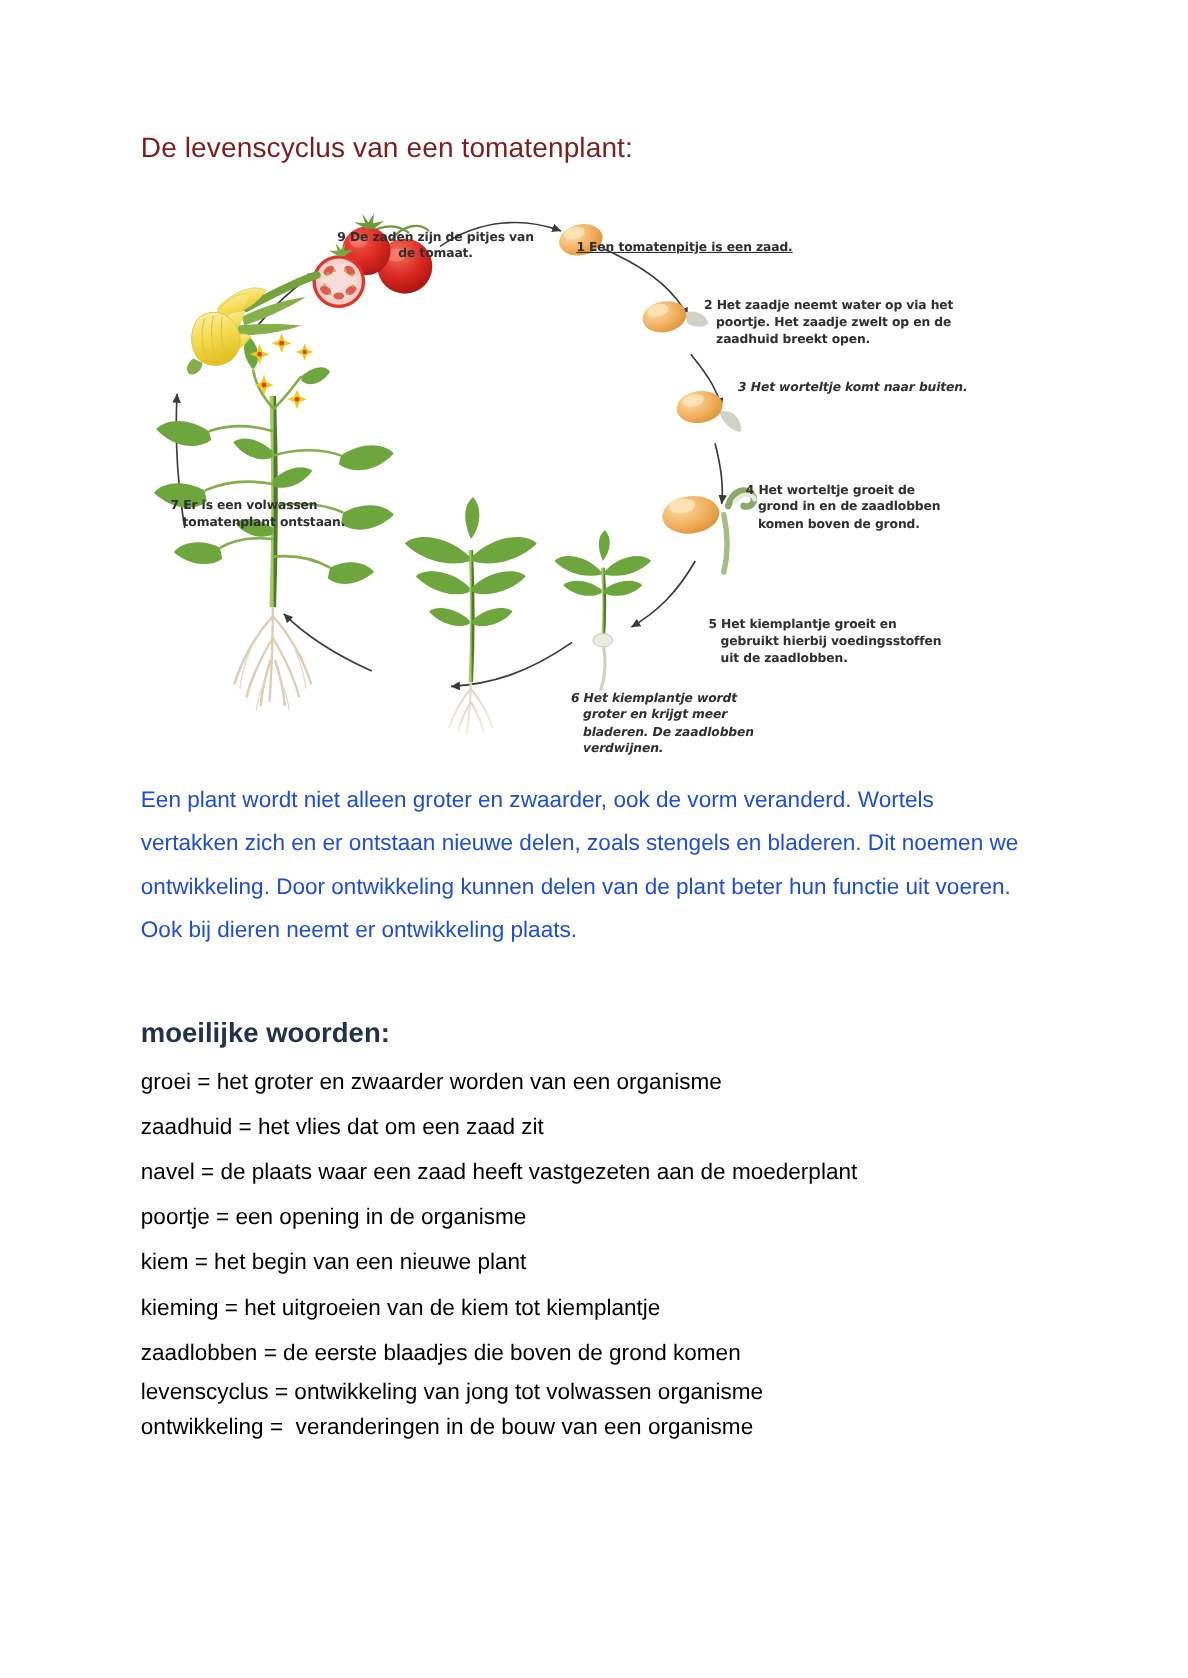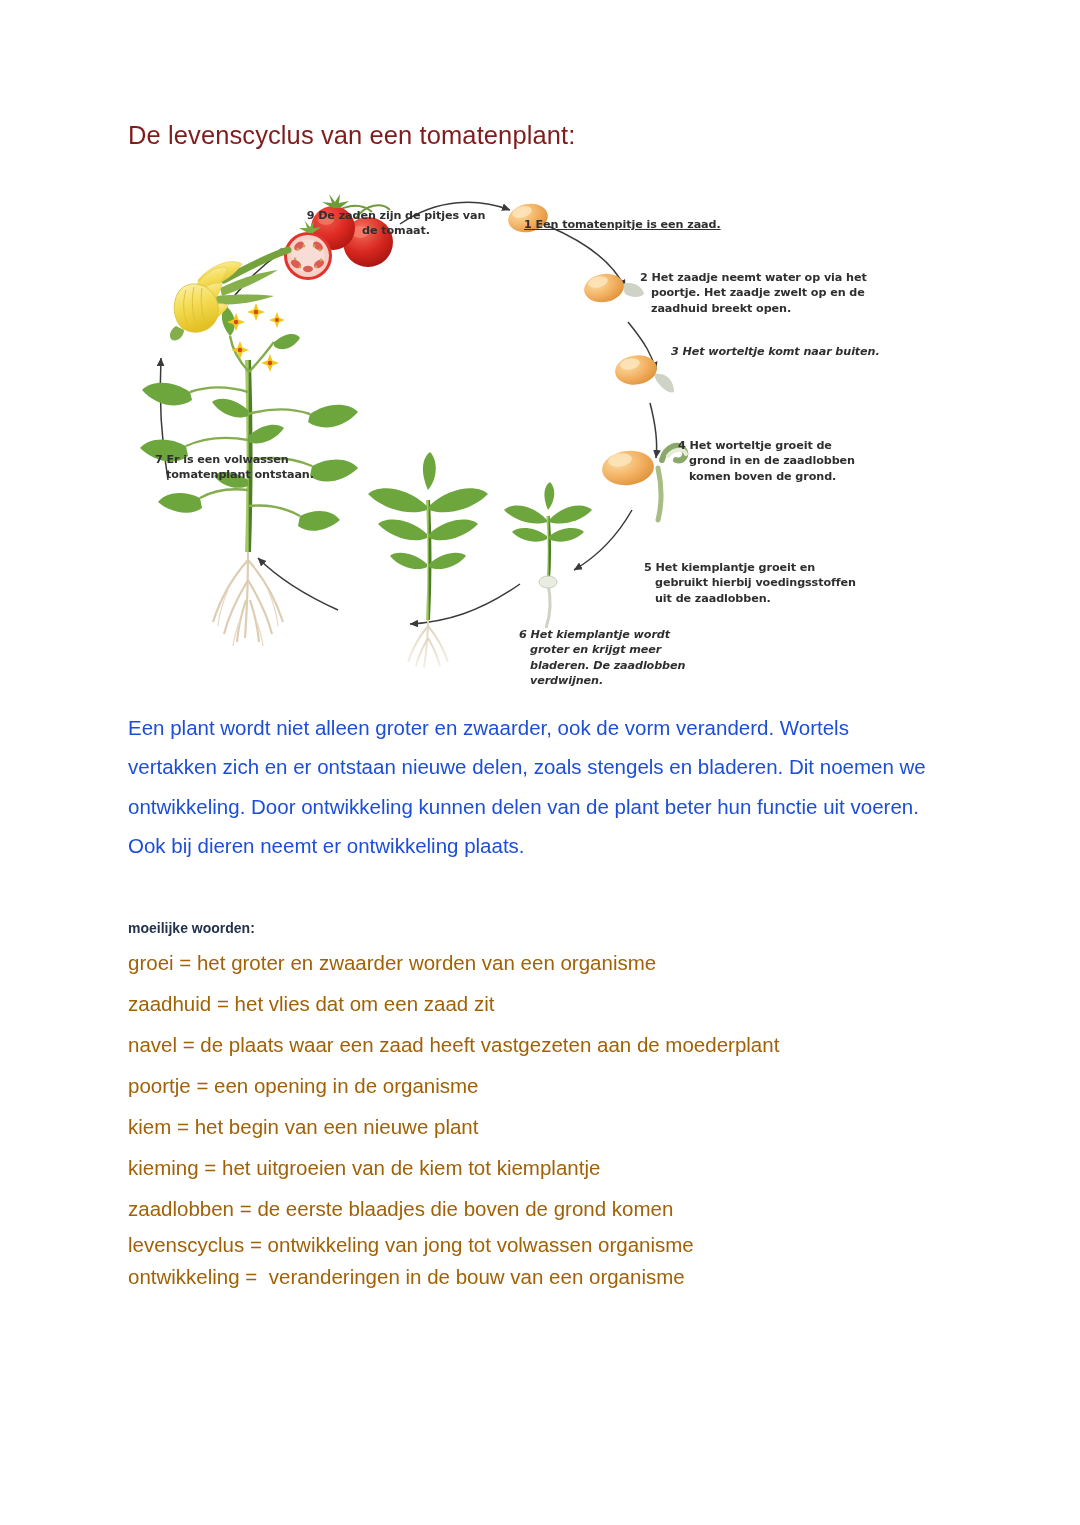--- a/index.html
+++ b/index.html
@@ -85,30 +85,30 @@
 
   
   .body-par {
     font-size: 20.5px;
     line-height: 1.92;
     color: #1d4ed8;
     margin: 18px 0 0 0;
     width: 800px;
   }
   .section-head {
-    font-size: 14px;
+    font-size: 25px;
     font-weight: bold;
     color: #22324d;
     margin: 50px 0 0 0;
     line-height: 1.92;
   }
   .gloss-line {
     font-size: 20.5px;
     line-height: 2.0;
-    color: #a16207;
+    color: #000000;
     margin: 0;
     white-space: pre;
   }
   .gloss-line.tight {
     line-height: 1.55;
   }
 </style>
 </head>
 <body>
 

